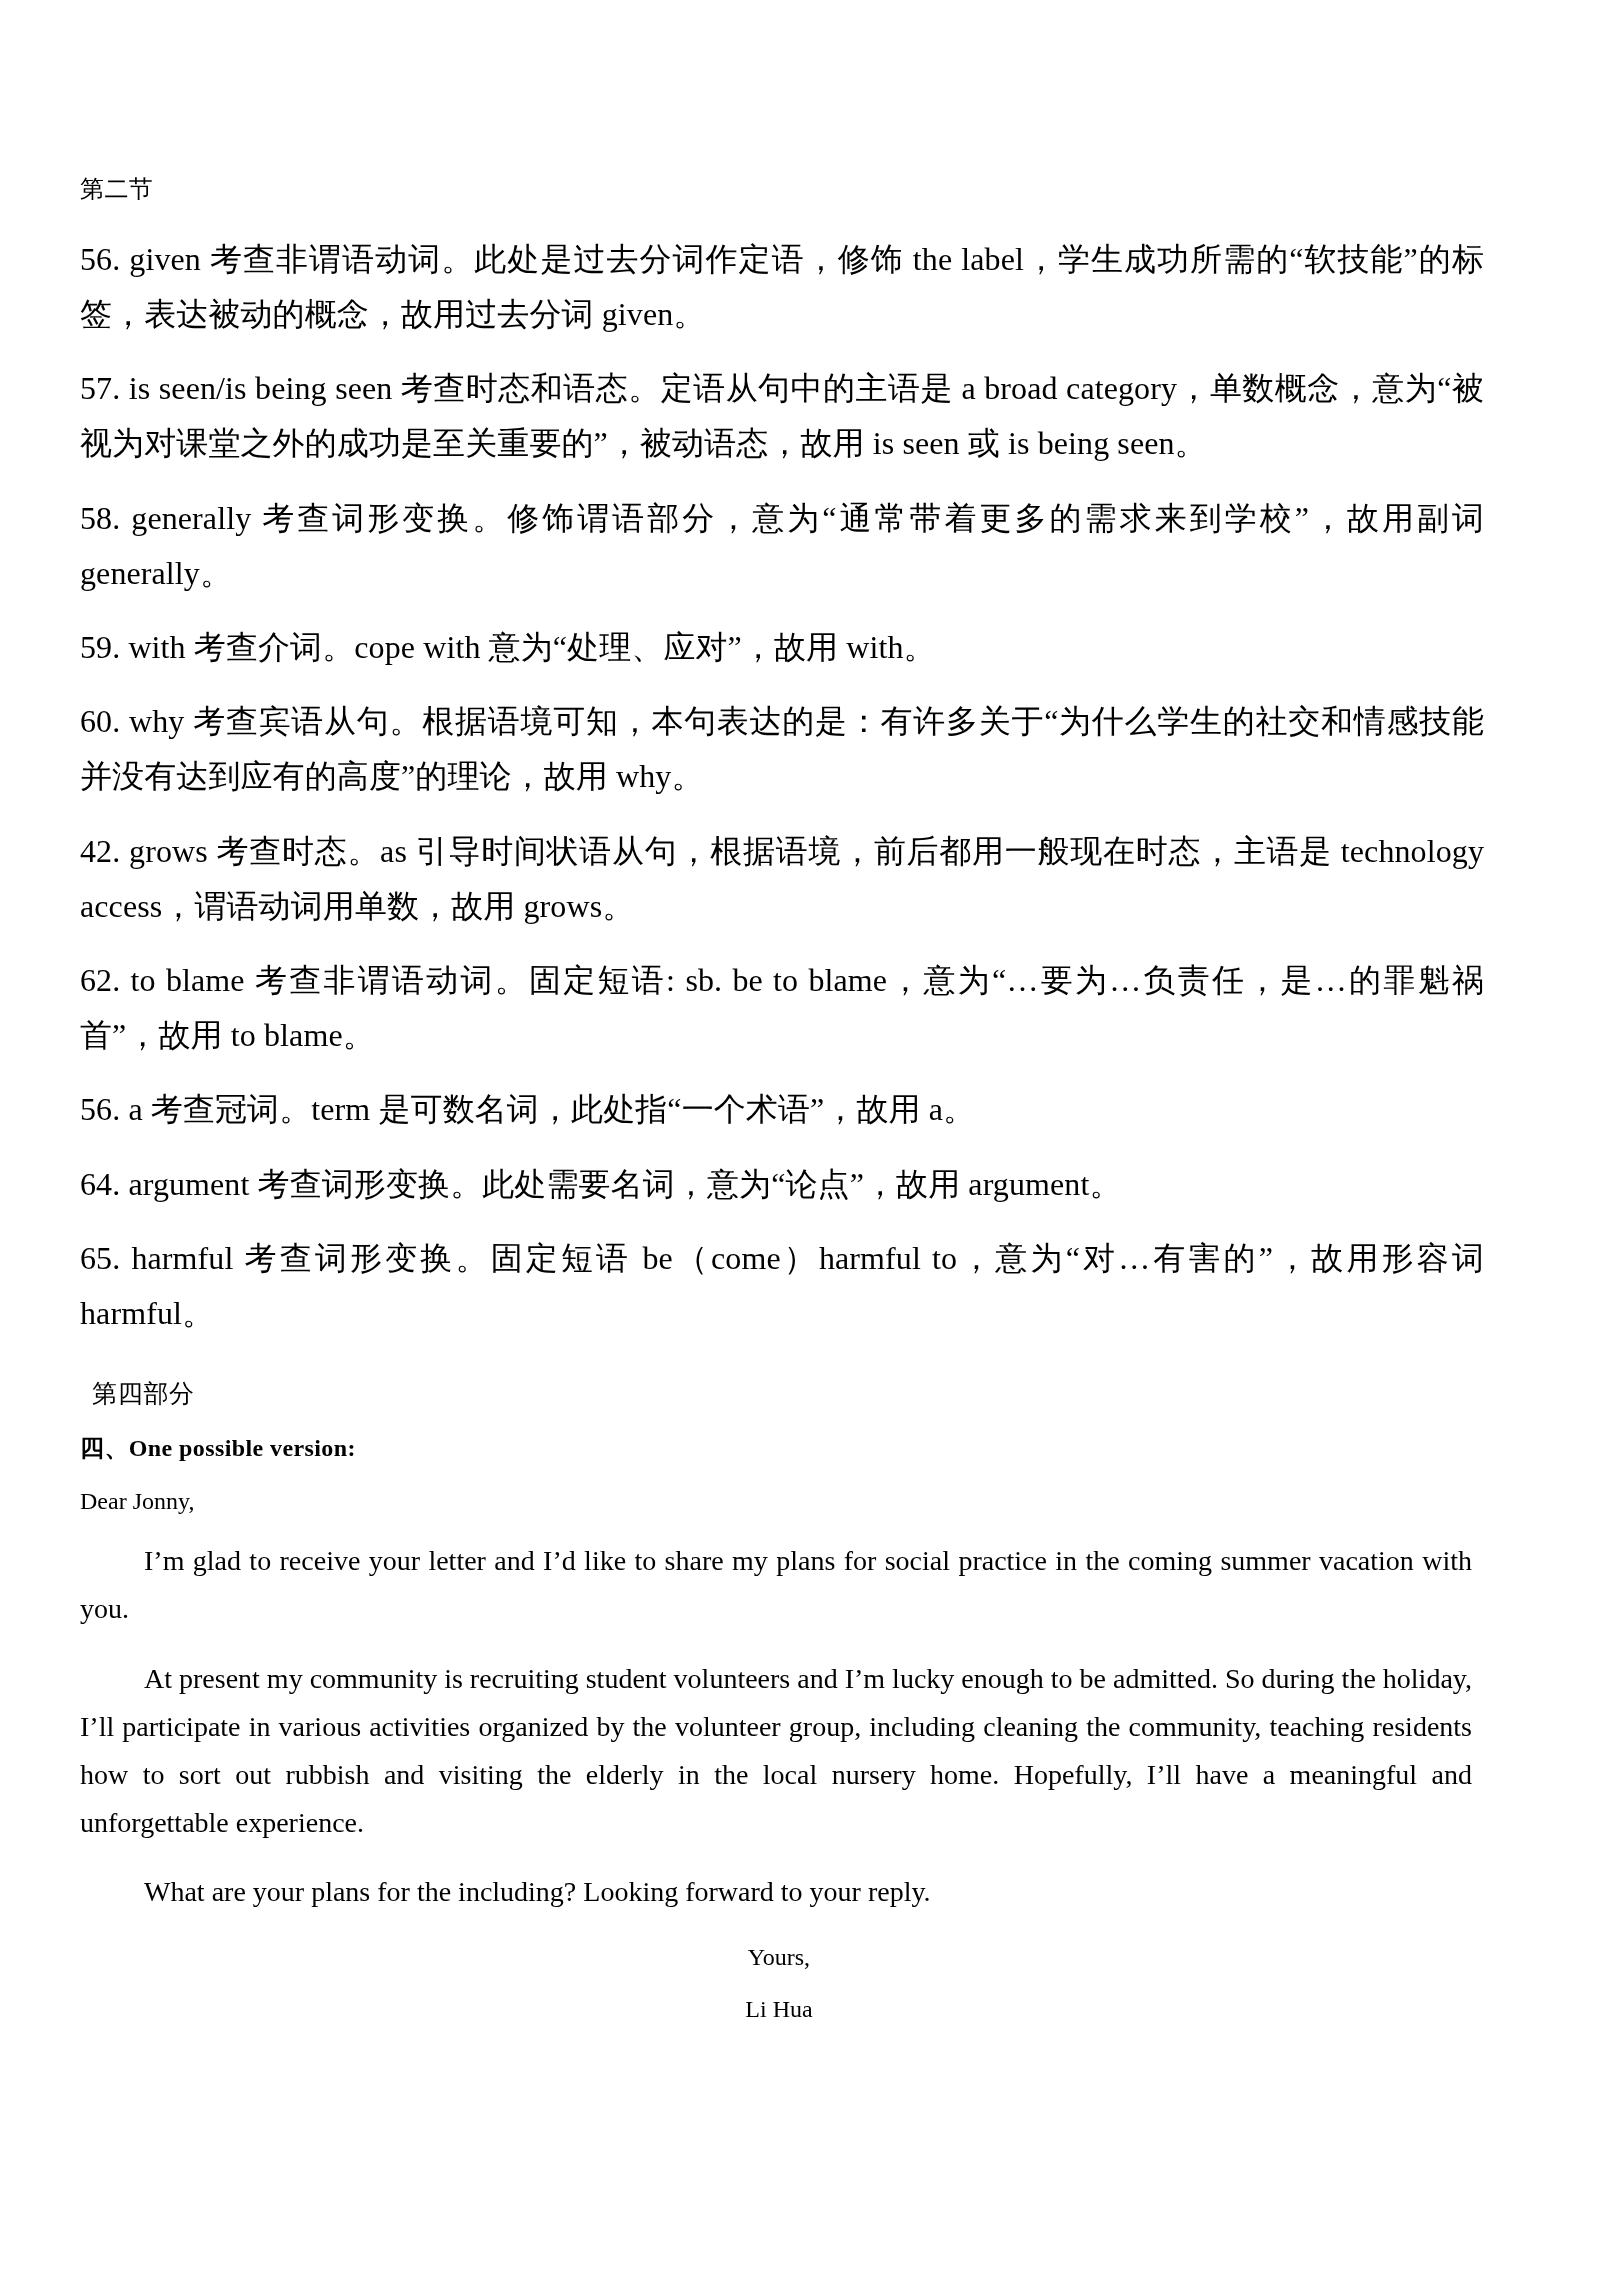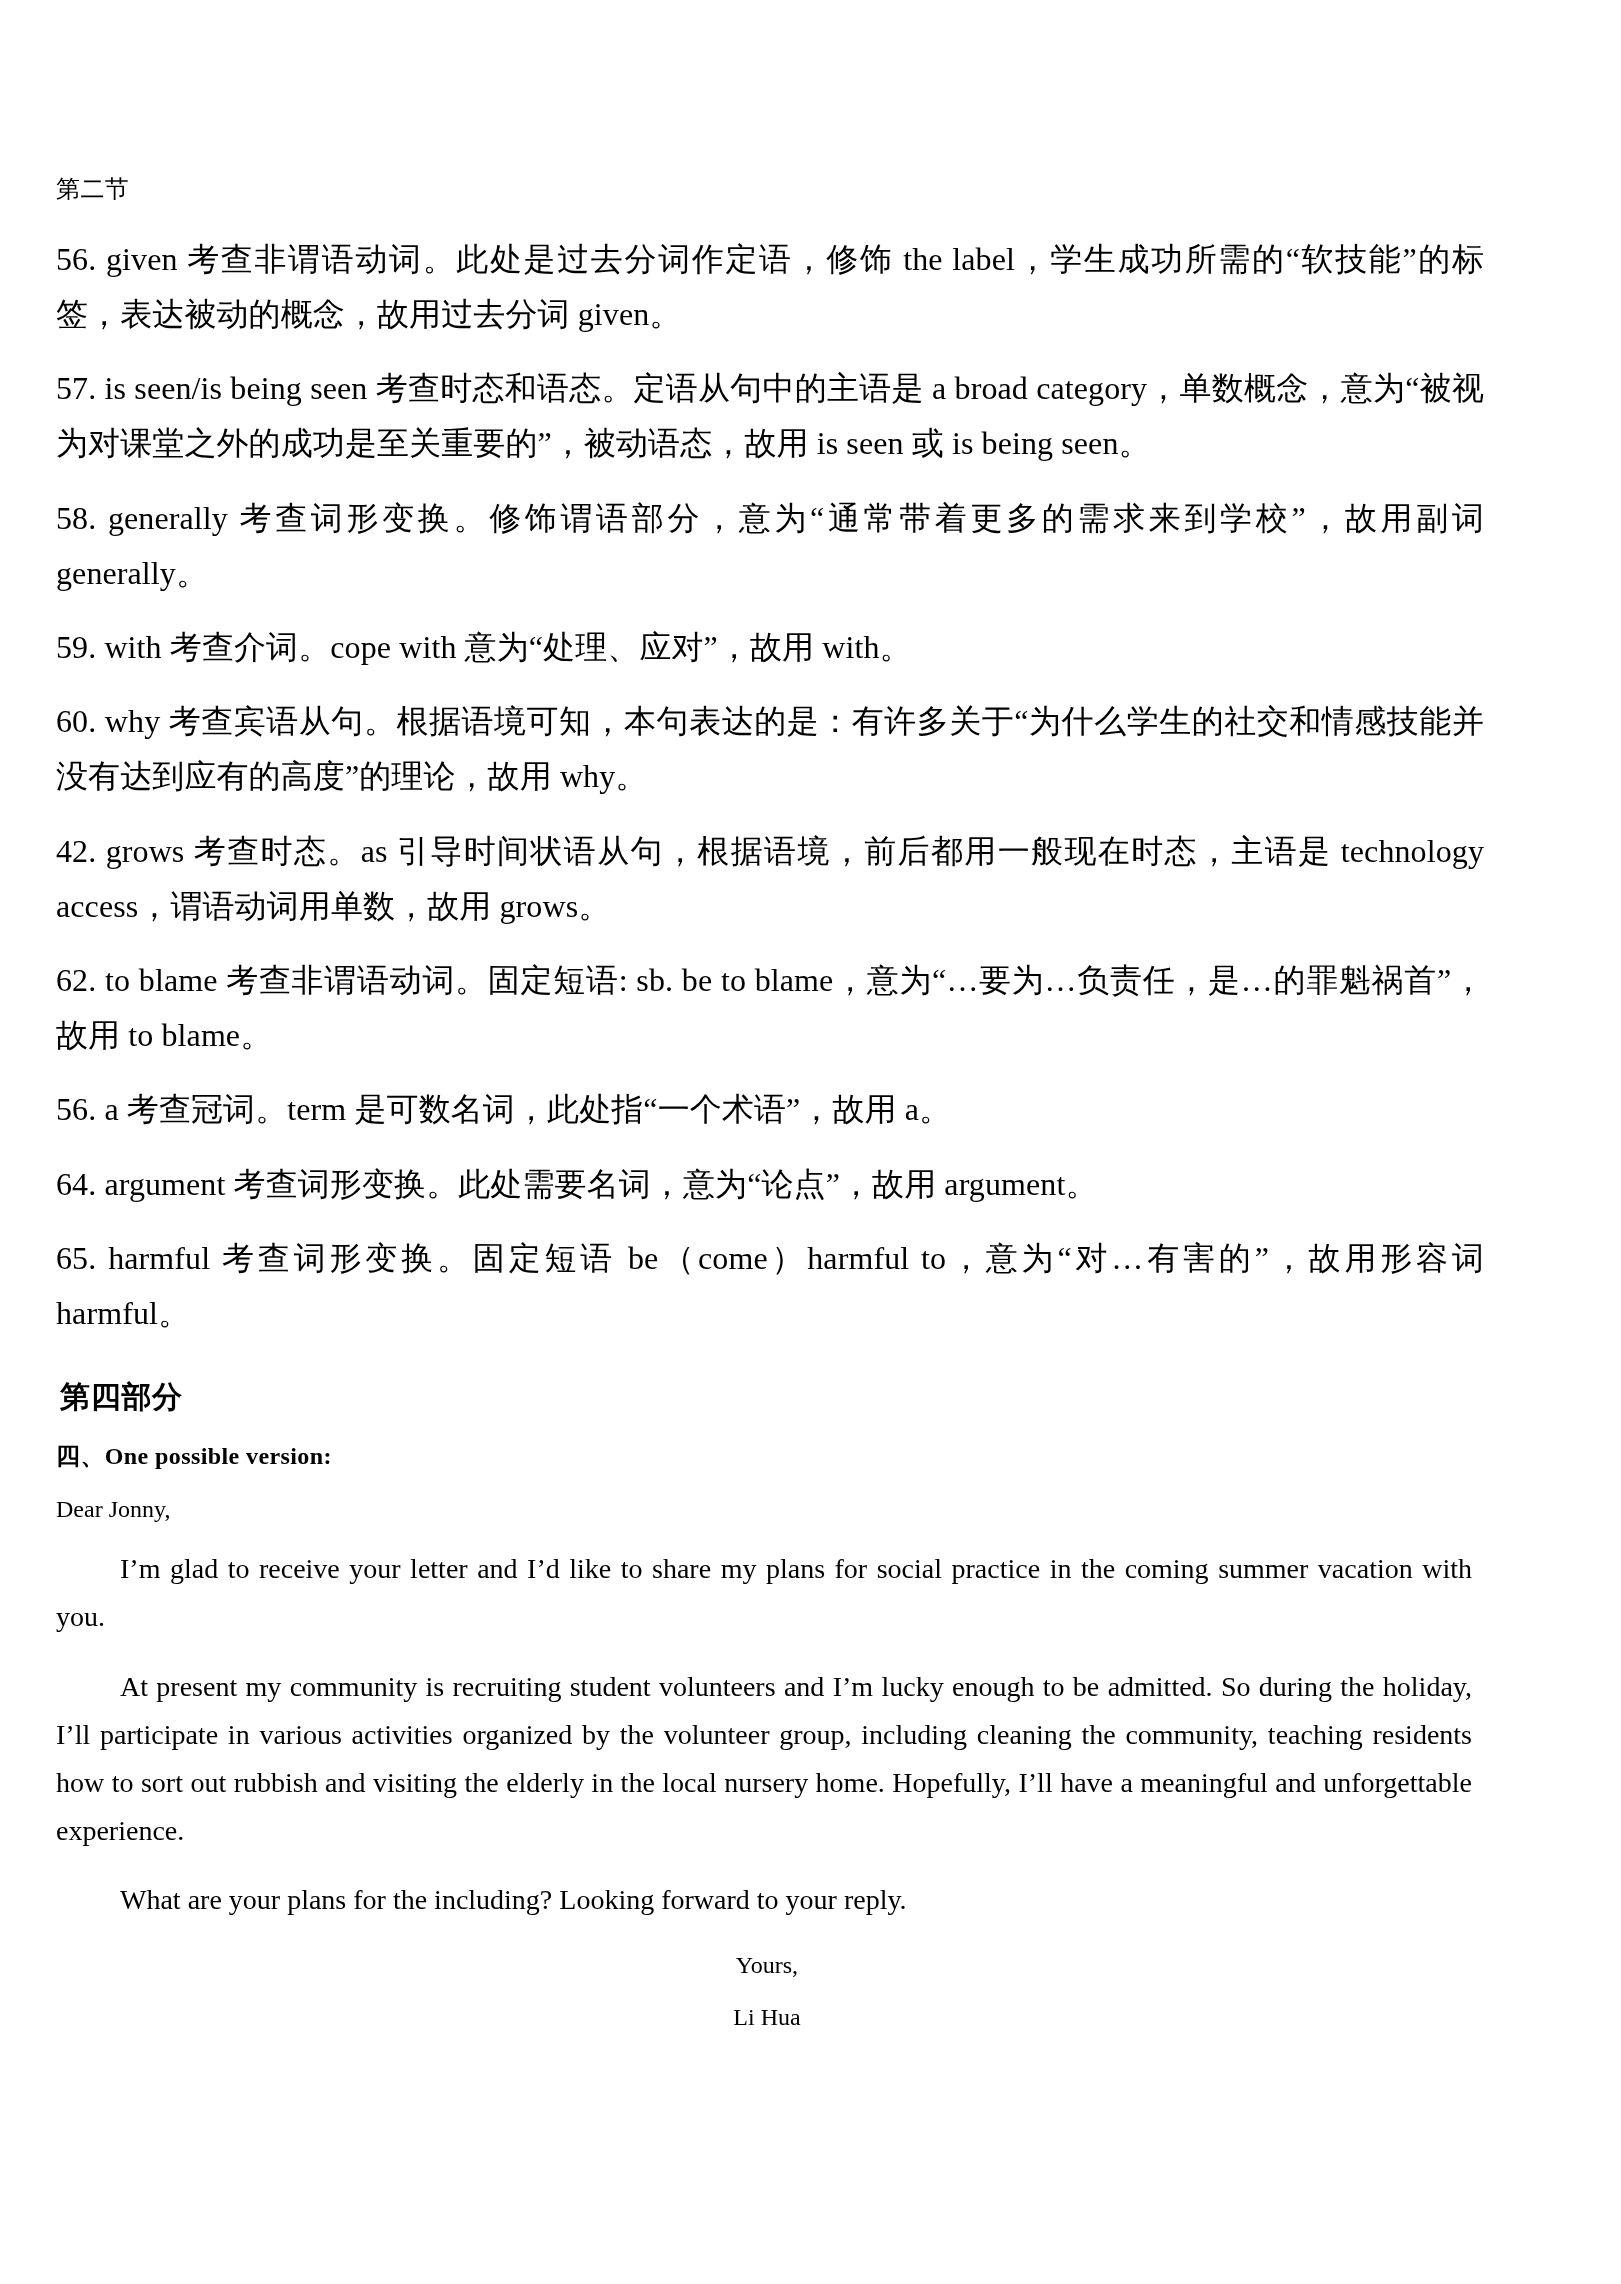--- a/index.html
+++ b/index.html
@@ -12,40 +12,40 @@
     height: 2284px;
     font-family: "Liberation Serif", "DejaVu Serif", serif;
     color: #000000;
     -webkit-font-smoothing: antialiased;
   }
   .page {
     position: relative;
     width: 1622px;
     height: 1724px;
     box-sizing: border-box;
-    padding: 171px 138px 0 56px;
+    padding: 171px 138px 0 80px;
   }
   .sec-label {
     font-size: 24px;
     line-height: 1.5;
     margin: 0 0 25px 0;
     letter-spacing: 0.4px;
   }
   .ans {
     font-size: 32px;
     line-height: 1.72;
     margin: 0 0 19.3px 0;
     text-align: justify;
     text-justify: inter-ideograph;
     letter-spacing: 0.1px;
   }
   .part-head {
-    font-size: 30px;
-    font-weight: bold;
-    margin: 36px 0 22px 4px;
+    font-size: 25px;
+    font-weight: normal;
+    margin: 36px 0 22px 12px;
     letter-spacing: 0.7px;
   }
   .sub-head {
     font-size: 24px;
     margin: 0 0 22px 0;
     letter-spacing: 0.4px;
   }
   .version-head {
     font-size: 24px;
     font-weight: bold;

